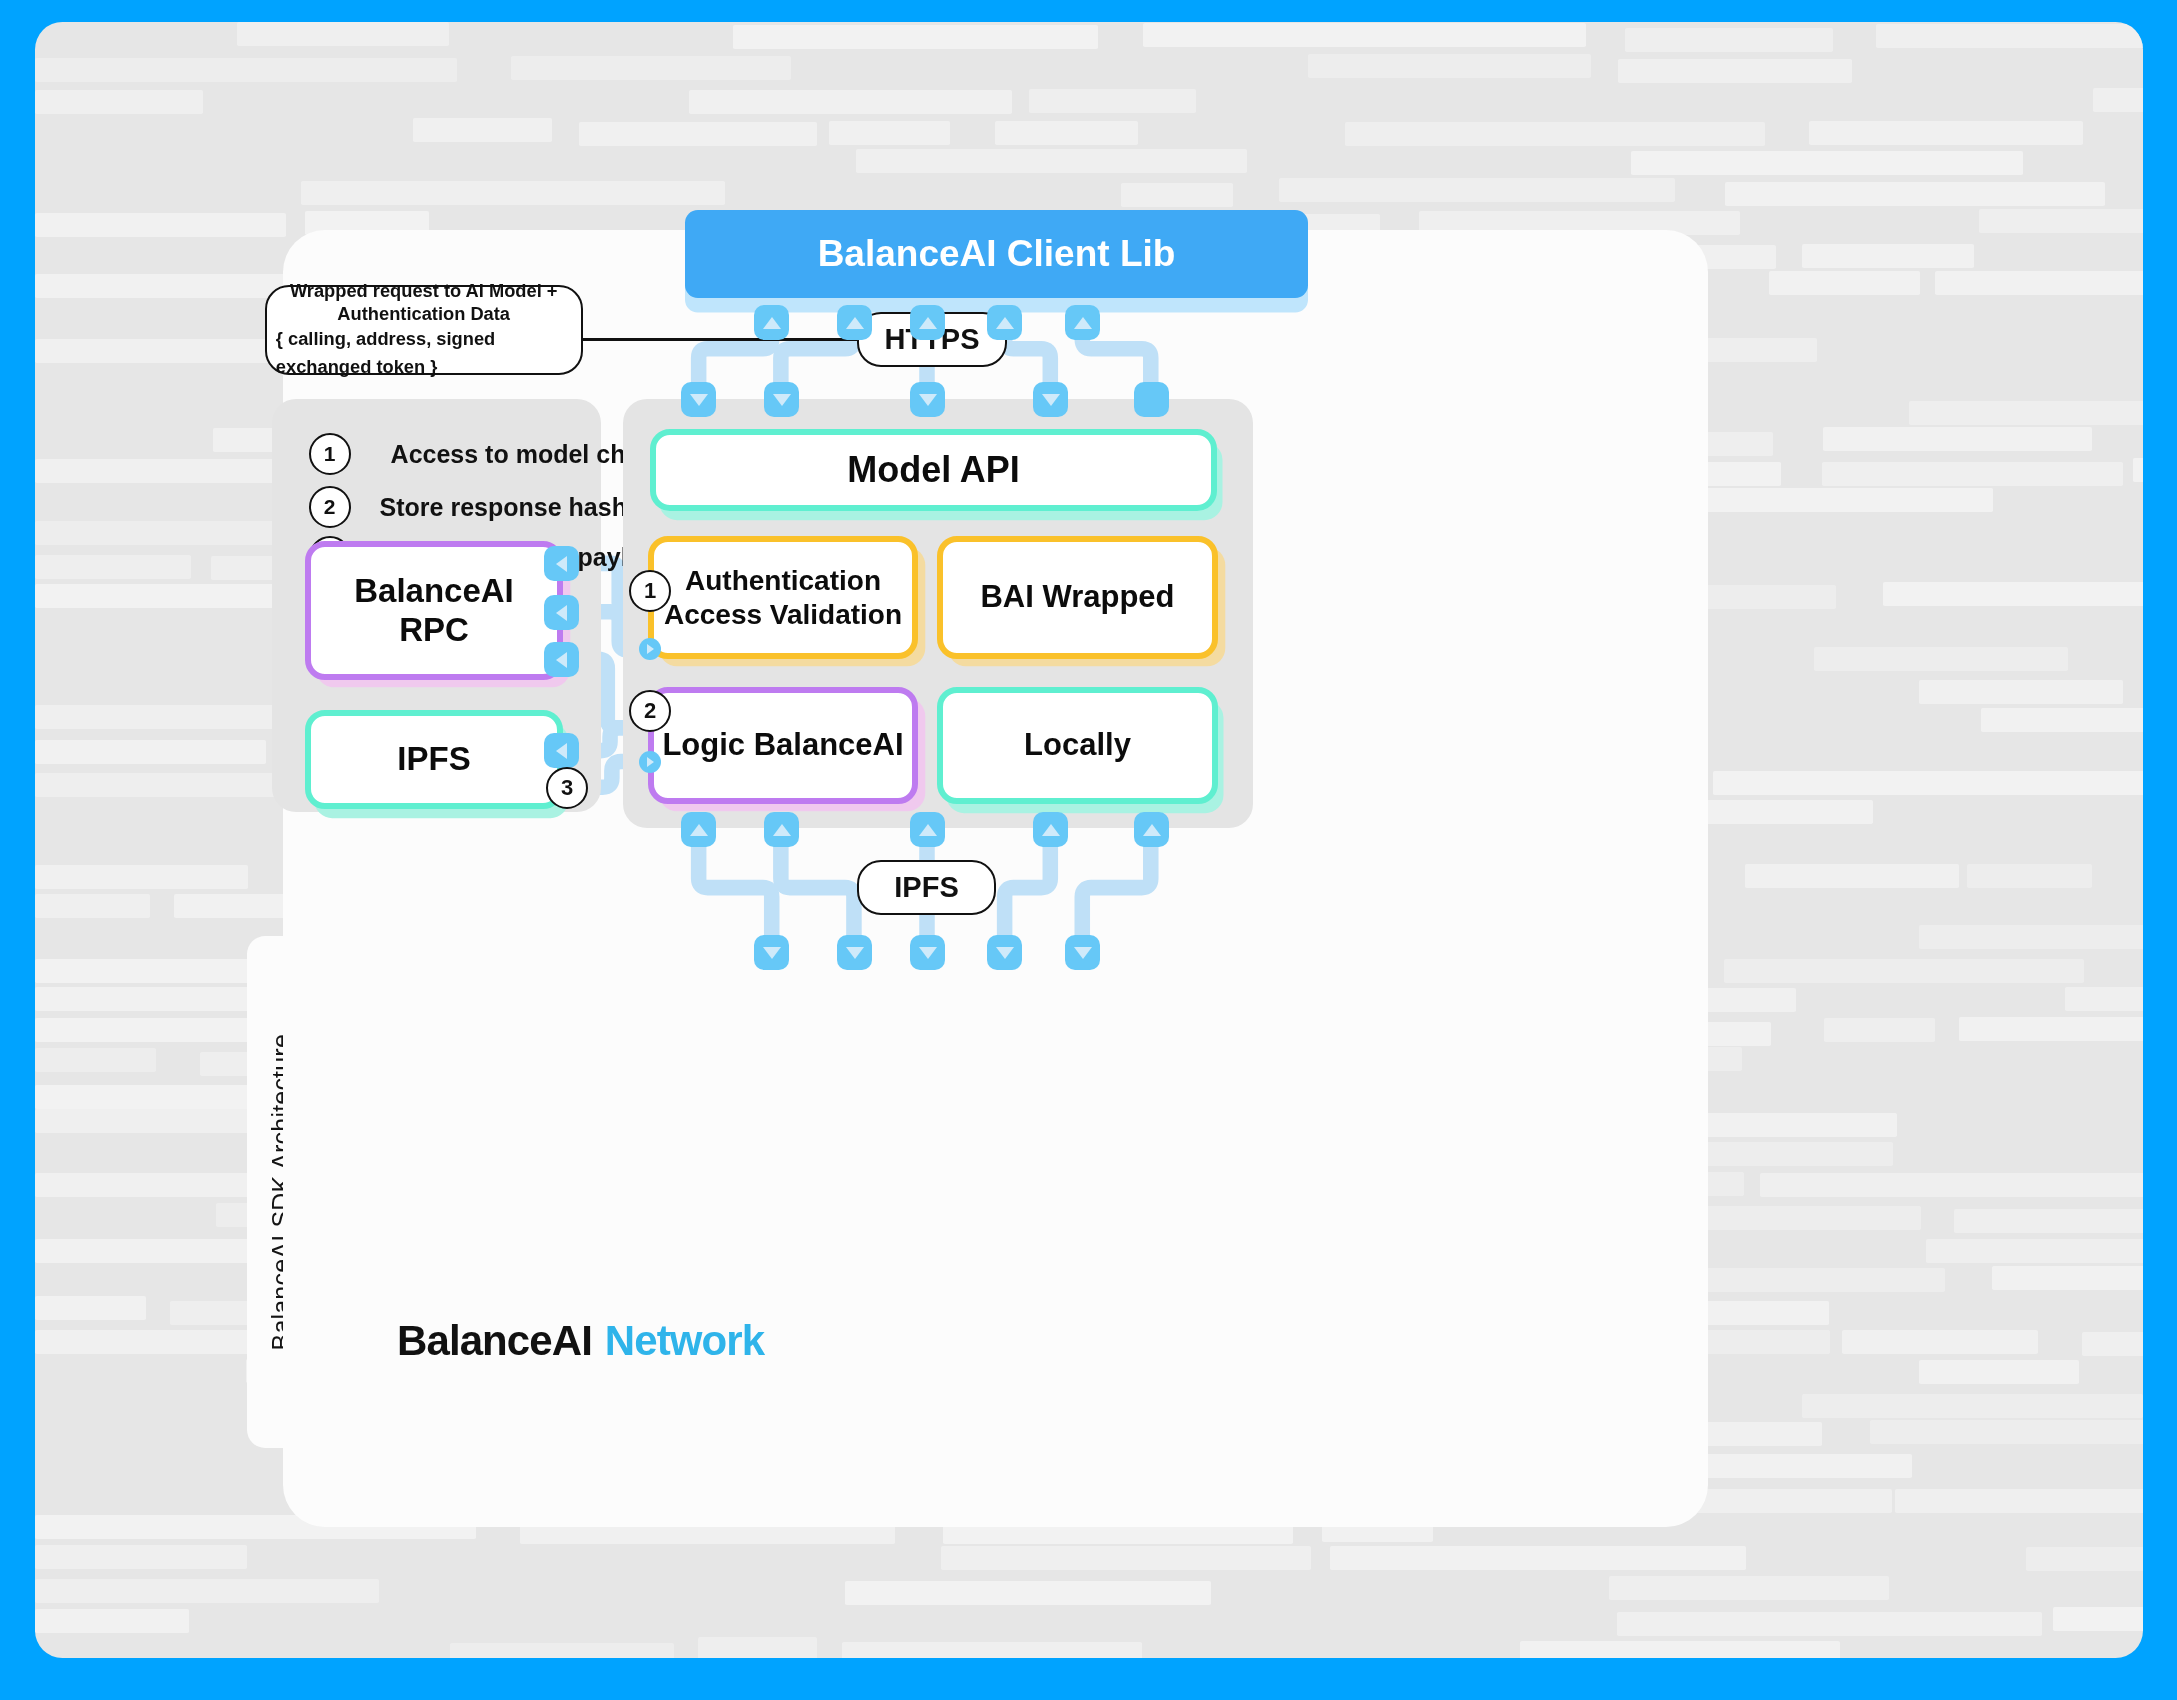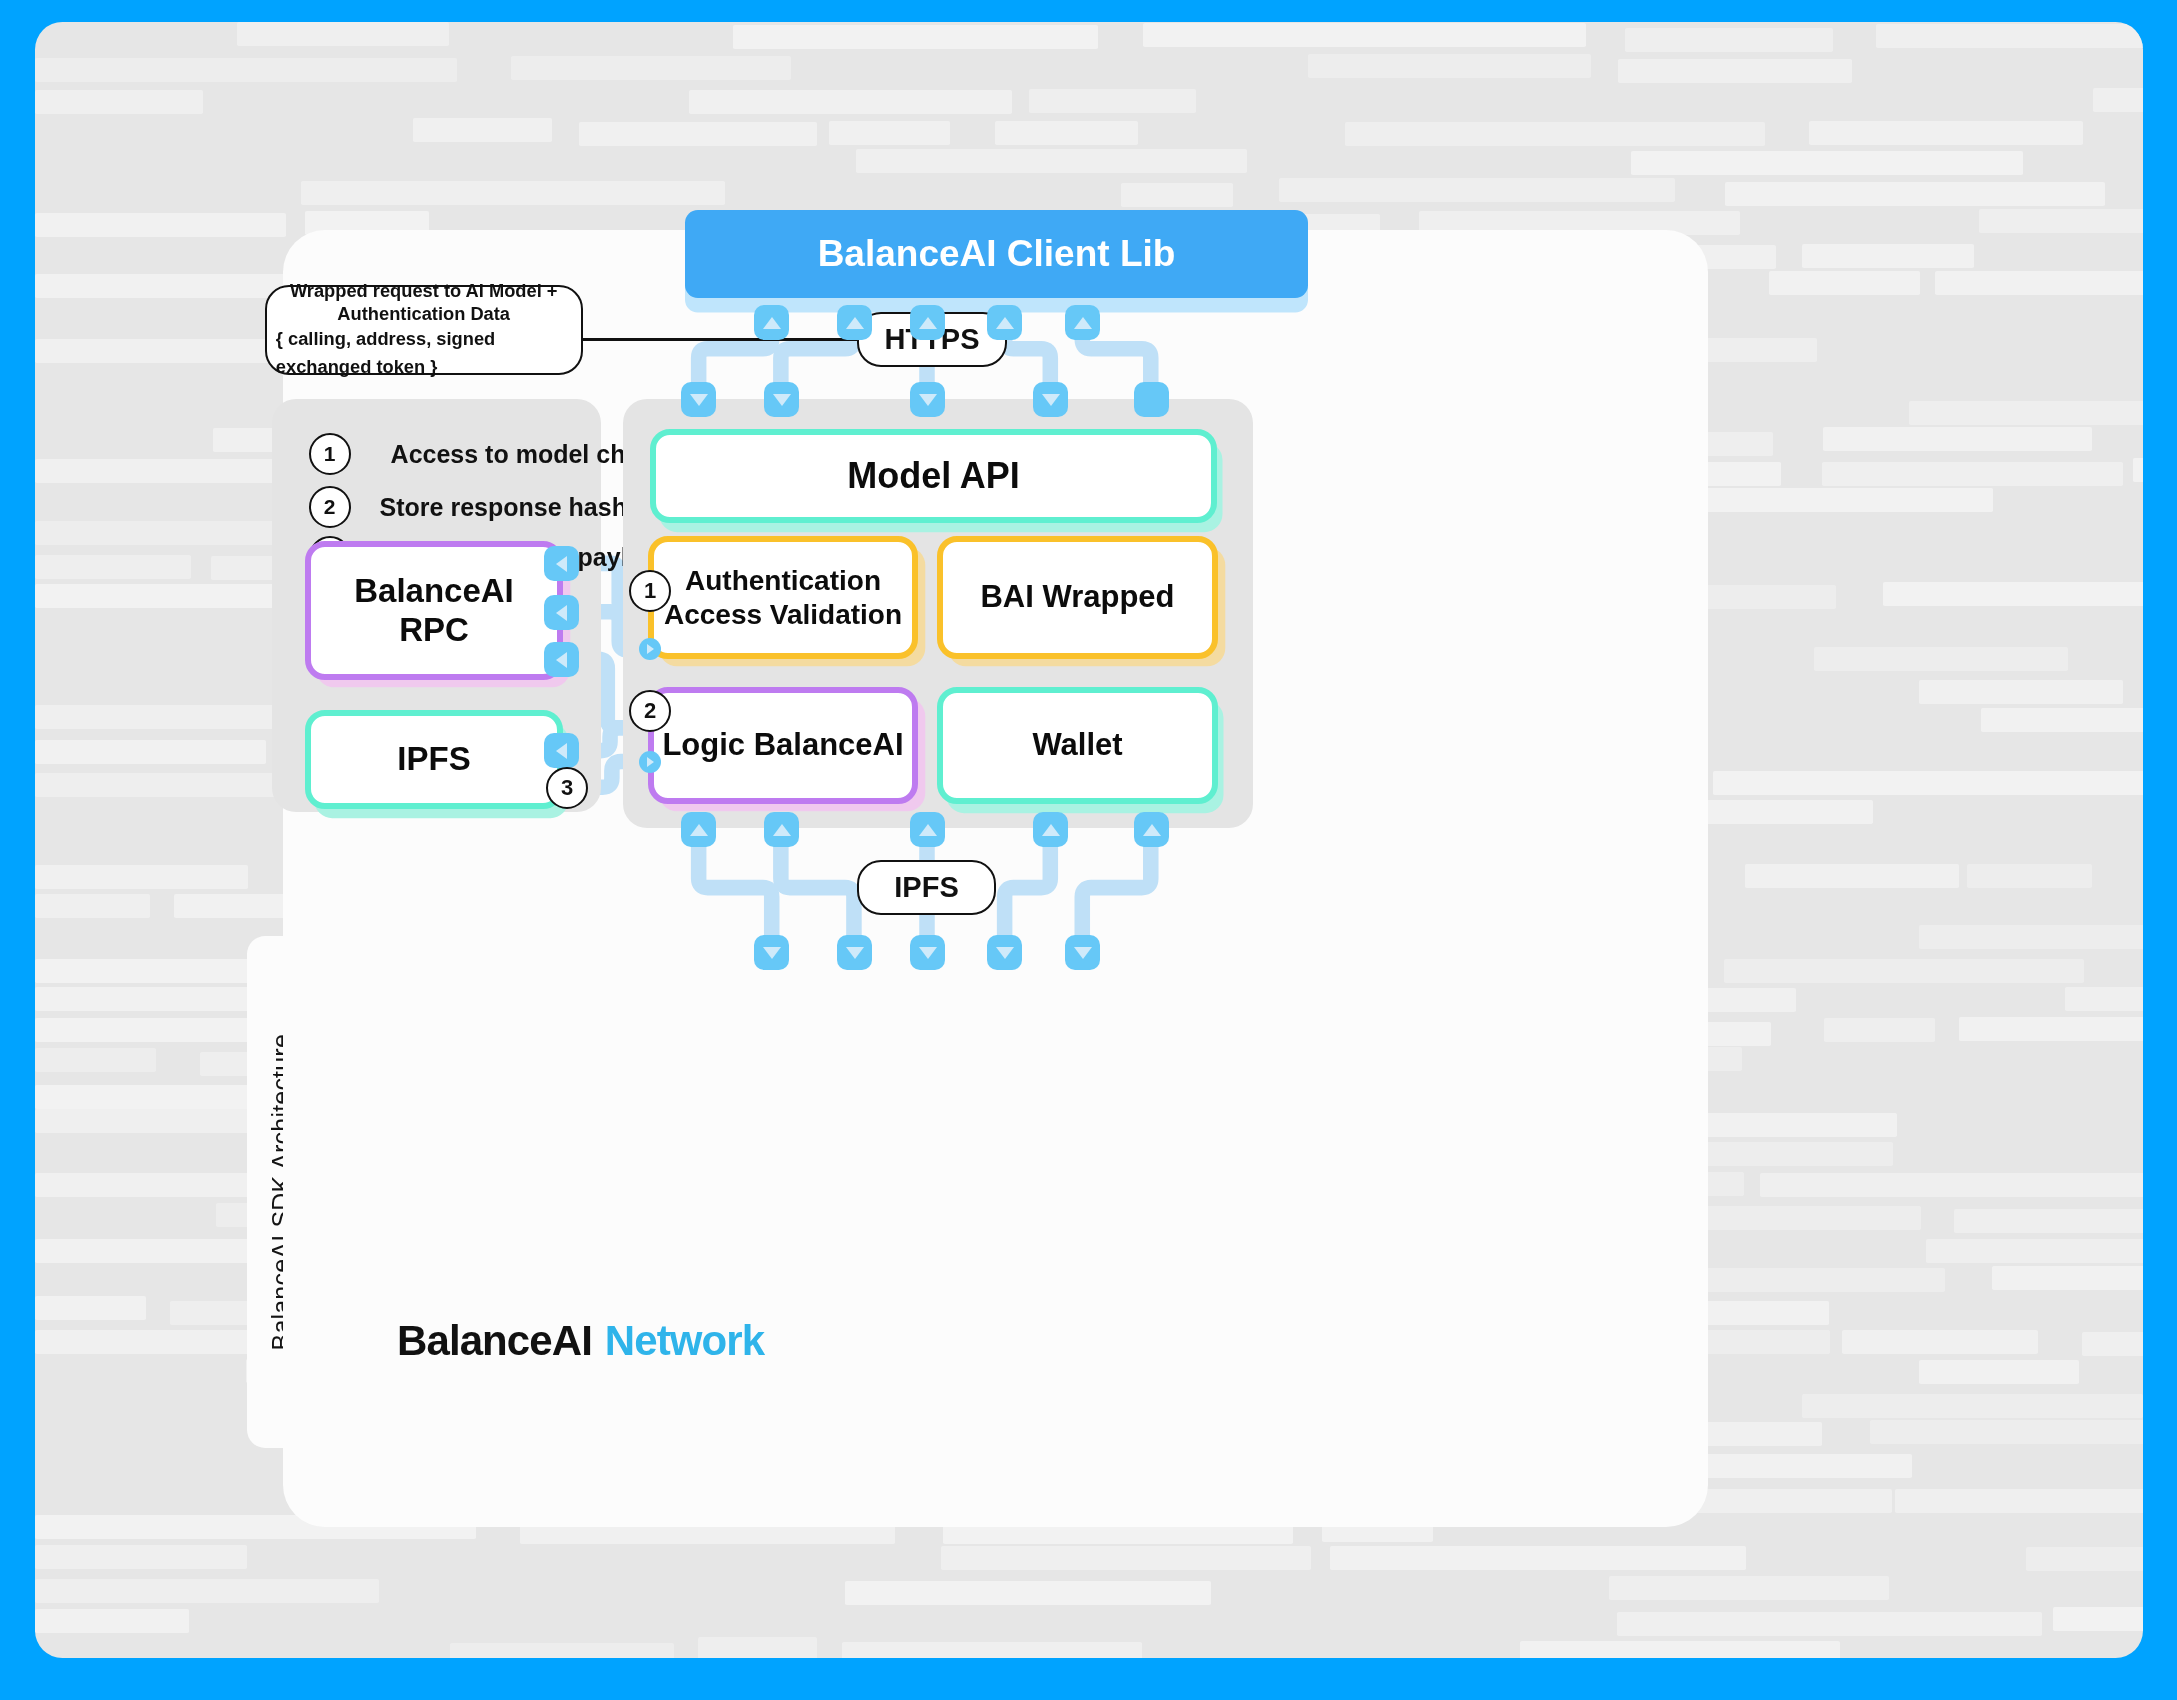--- a/index.html
+++ b/index.html
@@ -401,21 +401,21 @@
       </div>
       <div class="port" style="left:261px;top:503px;">
           <span class="tri tri-left"></span>
         </div>
       <div class="numcircle" style="left:263px;top:537px;">
         <span>3</span>
       </div>
 
       <div class="panel" style="left:340px;top:169px;width:630px;height:429px;"></div>
 
-      <div class="box outline-box b-teal" style="left:367px;top:199px;width:567px;height:94px;font-size:36px;">
+      <div class="box outline-box b-teal" style="left:367px;top:199px;width:567px;height:82px;font-size:36px;">
         <span class="lbl">Model API</span>
       </div>
 
       <div class="box outline-box b-amber" style="left:365px;top:306px;width:270px;height:123px;flex-direction:column;font-size:28px;">
         <span class="lbl">Authentication</span>
         <span class="lbl">Access Validation</span>
       </div>
       <div class="numcircle" style="left:346px;top:340px;">
         <span>1</span>
       </div>
@@ -431,21 +431,21 @@
         <span class="lbl">Logic BalanceAI</span>
       </div>
       <div class="numcircle" style="left:346px;top:460px;">
         <span>2</span>
       </div>
       <div class="port small" style="left:356px;top:521px;">
           <span class="tri tri-right"></span>
         </div>
 
       <div class="box outline-box b-teal" style="left:654px;top:457px;width:281px;height:117px;font-size:31px;">
-        <span class="lbl">Wallet</span>
+        <span class="lbl">Locally</span>
       </div>
 
       <div class="port" style="left:398px;top:582px;">
           <span class="tri tri-up"></span>
         </div>
       <div class="port" style="left:481px;top:582px;">
           <span class="tri tri-up"></span>
         </div>
       <div class="port" style="left:627px;top:582px;">
           <span class="tri tri-up"></span>

